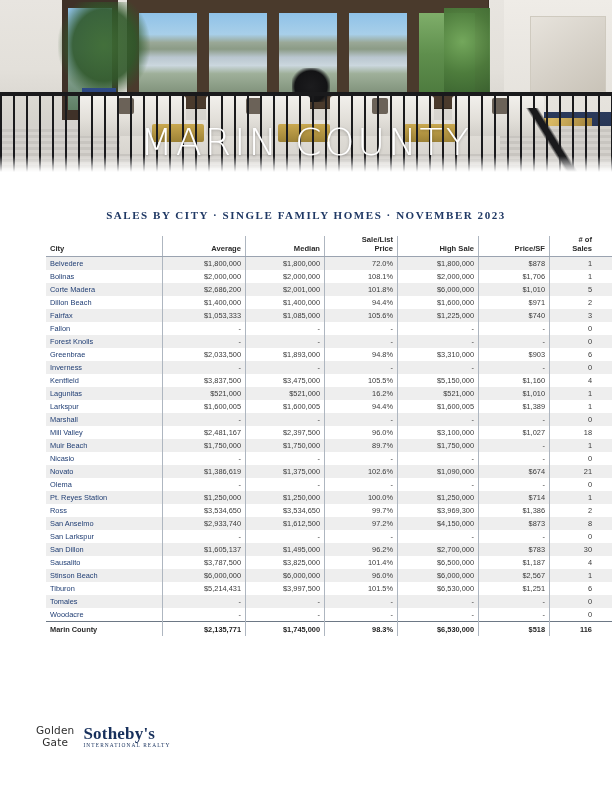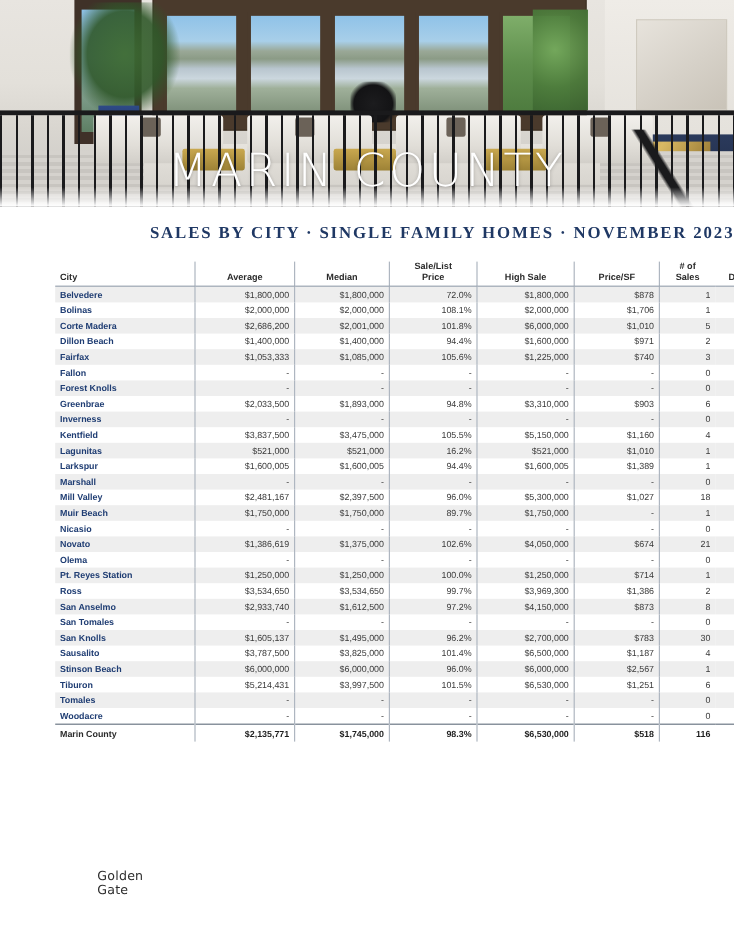--- a/index.html
+++ b/index.html
@@ -156,24 +156,24 @@
     font-weight: 300;
     font-size: 38px;
     letter-spacing: 3px;
     color: #ffffff;
     text-shadow: 0 1px 3px rgba(0,0,0,.25);
     white-space: nowrap;
   }
 
   
   .subtitle {
-    margin-top: 15px;
-    text-align: right;
+    margin-top: 37px;
+    text-align: center;
     font-family: "Liberation Serif", serif;
-    font-size: 14px;
+    font-size: 11px;
     font-weight: 700;
     letter-spacing: 1.55px;
     color: #1f3864;
     white-space: nowrap;
   }
 
   
   .table-wrap {
     margin: 15px auto 0 auto;
     width: 520px;
@@ -187,39 +187,39 @@
   table.report th {
     font-size: 7.6px;
     font-weight: 700;
     color: #2b2b2b;
     padding: 0 4px 3px 4px;
     vertical-align: bottom;
     line-height: 1.12;
     border-bottom: 1px solid #9aa3b0;
   }
   th.c-city   { text-align: left;  width: 108px; }
-  th.num      { text-align: center; }
+  th.num      { text-align: right; }
   th.c-avg    { width: 74px; }
   th.c-med    { width: 70px; }
   th.c-slp    { width: 64px; }
   th.c-high   { width: 72px; }
   th.c-psf    { width: 62px; }
   th.c-sales  { width: 38px; }
   th.c-dom    { width: 32px; }
 
   table.report td {
     padding: 2px 4px;
     line-height: 1.05;
     height: 9px;
     white-space: nowrap;
   }
   td.city {
     text-align: left;
     color: #1f3d73;
-    font-weight: 700;
+    font-weight: 400;
     font-size: 7.4px;
   }
   td.num {
     text-align: right;
     color: #3a3a3a;
   }
   
   td.sep, th.sep { border-right: 1px solid #aeb6c0; }
 
   tr.alt td { background: #eeeeee; }
@@ -247,28 +247,27 @@
   }
   .logo {
     position: absolute;
     left: 36px;
     top: 0;
     display: flex;
     align-items: center;
     gap: 9px;
   }
   .logo-gg {
-    text-align: left;
+    text-align: center;
     font-family: "DejaVu Sans", sans-serif;
     font-size: 10.5px;
     font-weight: 400;
     line-height: 1.18;
     color: #2d2d2d;
     letter-spacing: .2px;
-    margin-left: 45px;
   }
   .logo-sir { line-height: 1; }
   .logo-sir .brand {
     font-family: "Liberation Serif", serif;
     font-size: 17px;
     font-weight: 700;
     color: #17305c;
     letter-spacing: .2px;
     display: block;
   }
@@ -478,21 +477,21 @@
           <td class="num sep">-</td>
           <td class="num sep">-</td>
           <td class="num">0</td>
           <td class="num">-</td>
         </tr>
         <tr>
           <td class="city sep">Mill Valley</td>
           <td class="num sep">$2,481,167</td>
           <td class="num sep">$2,397,500</td>
           <td class="num sep">96.0%</td>
-          <td class="num sep">$5,300,000</td>
+          <td class="num sep">$3,100,000</td>
           <td class="num sep">$1,027</td>
           <td class="num">18</td>
           <td class="num">30</td>
         </tr>
         <tr class="alt">
           <td class="city sep">Muir Beach</td>
           <td class="num sep">$1,750,000</td>
           <td class="num sep">$1,750,000</td>
           <td class="num sep">89.7%</td>
           <td class="num sep">$1,750,000</td>
@@ -508,21 +507,21 @@
           <td class="num sep">-</td>
           <td class="num sep">-</td>
           <td class="num">0</td>
           <td class="num">-</td>
         </tr>
         <tr class="alt">
           <td class="city sep">Novato</td>
           <td class="num sep">$1,386,619</td>
           <td class="num sep">$1,375,000</td>
           <td class="num sep">102.6%</td>
-          <td class="num sep">$4,050,000</td>
+          <td class="num sep">$1,090,000</td>
           <td class="num sep">$674</td>
           <td class="num">21</td>
           <td class="num">23</td>
         </tr>
         <tr>
           <td class="city sep">Olema</td>
           <td class="num sep">-</td>
           <td class="num sep">-</td>
           <td class="num sep">-</td>
           <td class="num sep">-</td>
@@ -554,31 +553,31 @@
           <td class="city sep">San Anselmo</td>
           <td class="num sep">$2,933,740</td>
           <td class="num sep">$1,612,500</td>
           <td class="num sep">97.2%</td>
           <td class="num sep">$4,150,000</td>
           <td class="num sep">$873</td>
           <td class="num">8</td>
           <td class="num">28</td>
         </tr>
         <tr>
-          <td class="city sep">San Tomales</td>
-          <td class="num sep">-</td>
-          <td class="num sep">-</td>
-          <td class="num sep">-</td>
-          <td class="num sep">-</td>
-          <td class="num sep">-</td>
-          <td class="num">0</td>
-          <td class="num">-</td>
-        </tr>
-        <tr class="alt">
-          <td class="city sep">San Knolls</td>
+          <td class="city sep">San Larkspur</td>
+          <td class="num sep">-</td>
+          <td class="num sep">-</td>
+          <td class="num sep">-</td>
+          <td class="num sep">-</td>
+          <td class="num sep">-</td>
+          <td class="num">0</td>
+          <td class="num">-</td>
+        </tr>
+        <tr class="alt">
+          <td class="city sep">San Dillon</td>
           <td class="num sep">$1,605,137</td>
           <td class="num sep">$1,495,000</td>
           <td class="num sep">96.2%</td>
           <td class="num sep">$2,700,000</td>
           <td class="num sep">$783</td>
           <td class="num">30</td>
           <td class="num">42</td>
         </tr>
         <tr>
           <td class="city sep">Sausalito</td>
@@ -643,14 +642,18 @@
       </tbody>
   </table>
 </div>
 
 <div class="footer">
   <div class="logo">
     <div class="logo-gg">
       <div>Golden</div>
       <div>Gate</div>
     </div>
+    <div class="logo-sir">
+      <span class="brand">Sotheby's</span>
+      <span class="sub">INTERNATIONAL REALTY</span>
+    </div>
   </div>
 </div>
 
 </body></html>

